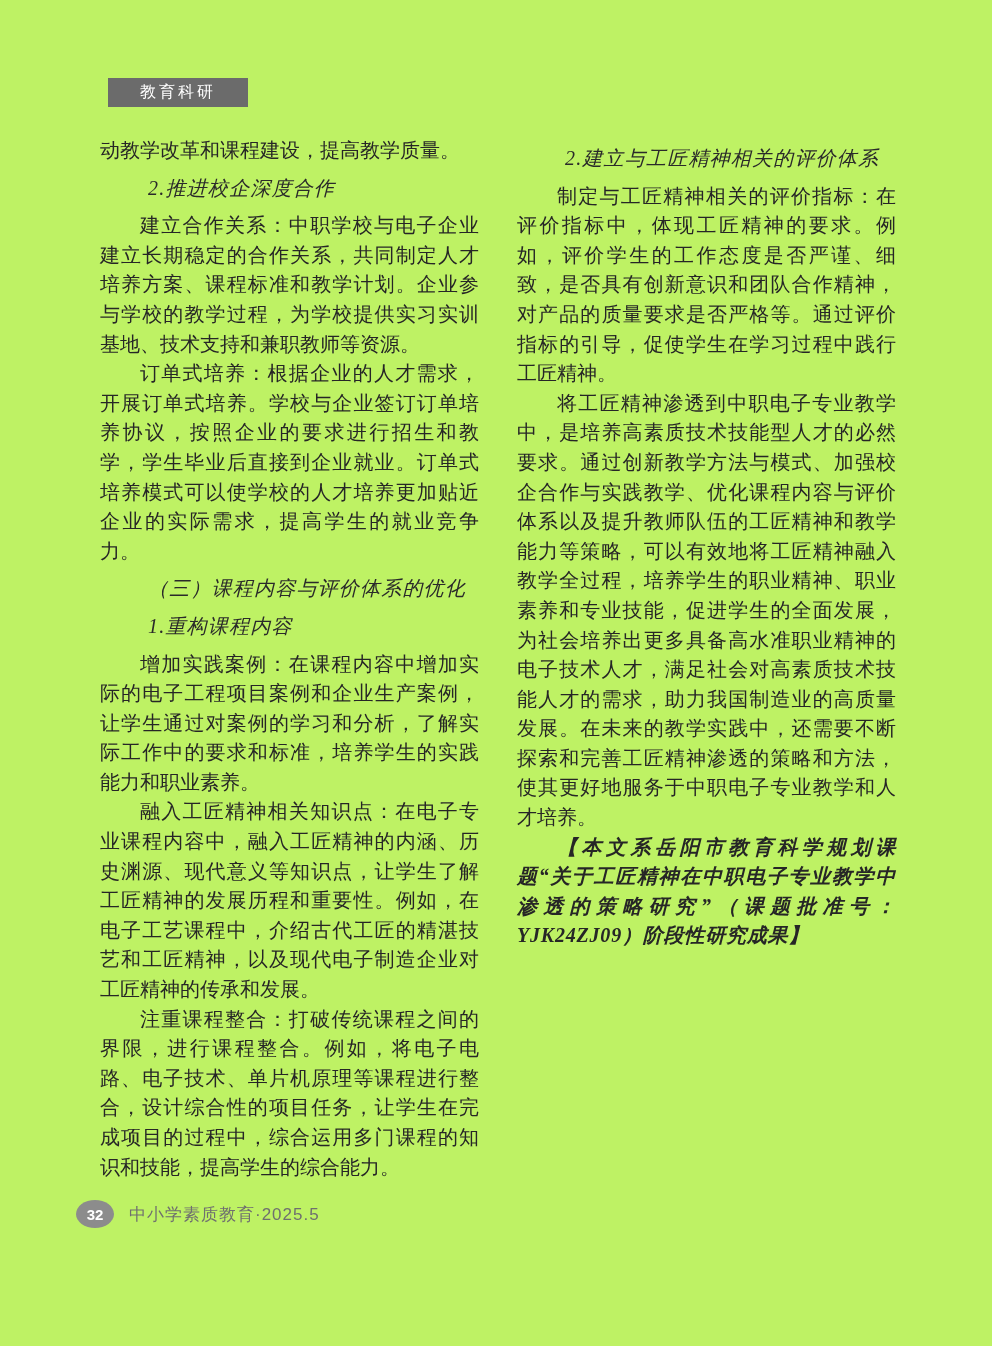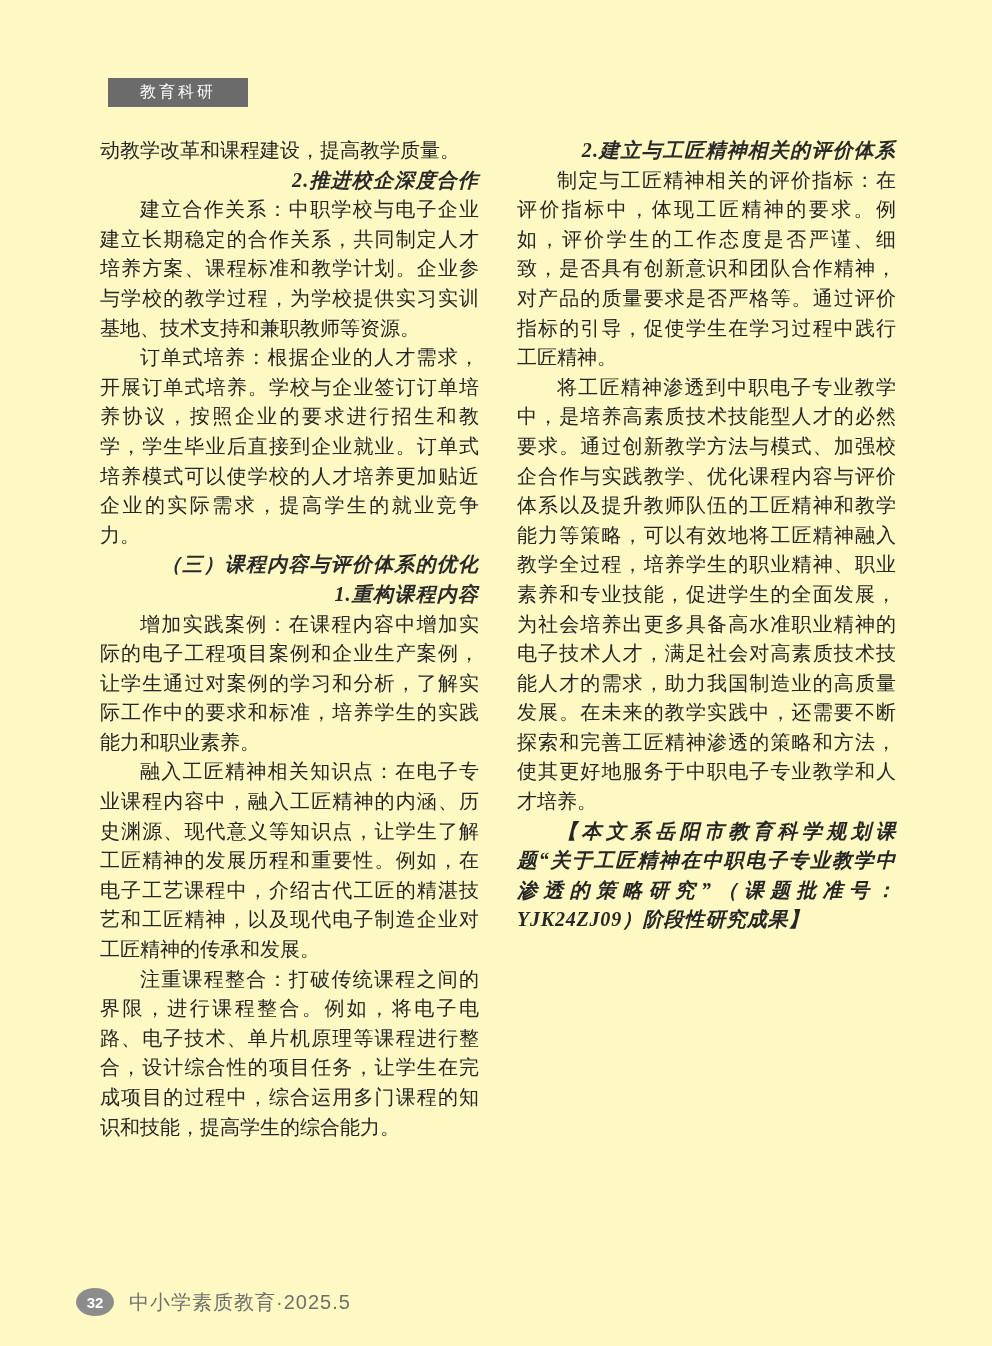--- a/index.html
+++ b/index.html
@@ -1,19 +1,19 @@
 <!DOCTYPE html>
 <html><head>
 <meta charset="utf-8">
 <style>
   html,body{margin:0;padding:0;background:#ffffff;}
   .page{
     position:relative;
     width:992px;height:1346px;
-    background:#fef9c3;
+    background:#bef264;
     overflow:hidden;
     font-family:"Liberation Serif","DejaVu Serif",serif;
   }
   .header-badge{
     position:absolute;left:108px;top:78px;
     width:140px;height:29px;
     background:#6b6b6b;color:#ffffff;
     font-family:"Liberation Sans","DejaVu Sans",sans-serif;
     font-size:16px;letter-spacing:3px;
     display:flex;align-items:center;justify-content:center;
@@ -28,49 +28,48 @@
     margin:0;
     font-size:20px;
     line-height:29.6px;
     color:#262626;
     text-align:justify;
     text-align-last:left;
     text-indent:2em;
   }
   .para.noindent{text-indent:0;}
   .heading{
-    margin:0;
+    margin:8px;
     font-size:20px;
     line-height:29.6px;
     color:#2a2a2a;
     font-style:italic;
     letter-spacing:0.06em;
     text-indent:2em;
-    text-align:right;
-    font-weight:bold;
+    text-align:left;
   }
   .funding{
     font-style:italic;
     letter-spacing:0.04em;
     font-weight:bold;
   }
   .footer{
-    position:absolute;left:76px;top:1288px;
+    position:absolute;left:76px;top:1200px;
     display:flex;align-items:center;gap:15px;
   }
   .page-num-badge{
     width:38px;height:28px;border-radius:50%;
     background:#8c8c8c;color:#ffffff;
     font-family:"Liberation Sans","DejaVu Sans",sans-serif;
     font-size:15px;font-weight:bold;
     display:flex;align-items:center;justify-content:center;
   }
   .journal-name{
     font-family:"Liberation Sans","DejaVu Sans",sans-serif;
-    font-size:20px;color:#6f6f6f;letter-spacing:1px;text-align:right;
+    font-size:17px;color:#6f6f6f;letter-spacing:1px;text-align:right;
   }
 </style>
 </head>
 <body>
 
 <div class="page">
 
   <div class="header-badge">教育科研</div>
 
   <div class="content">

